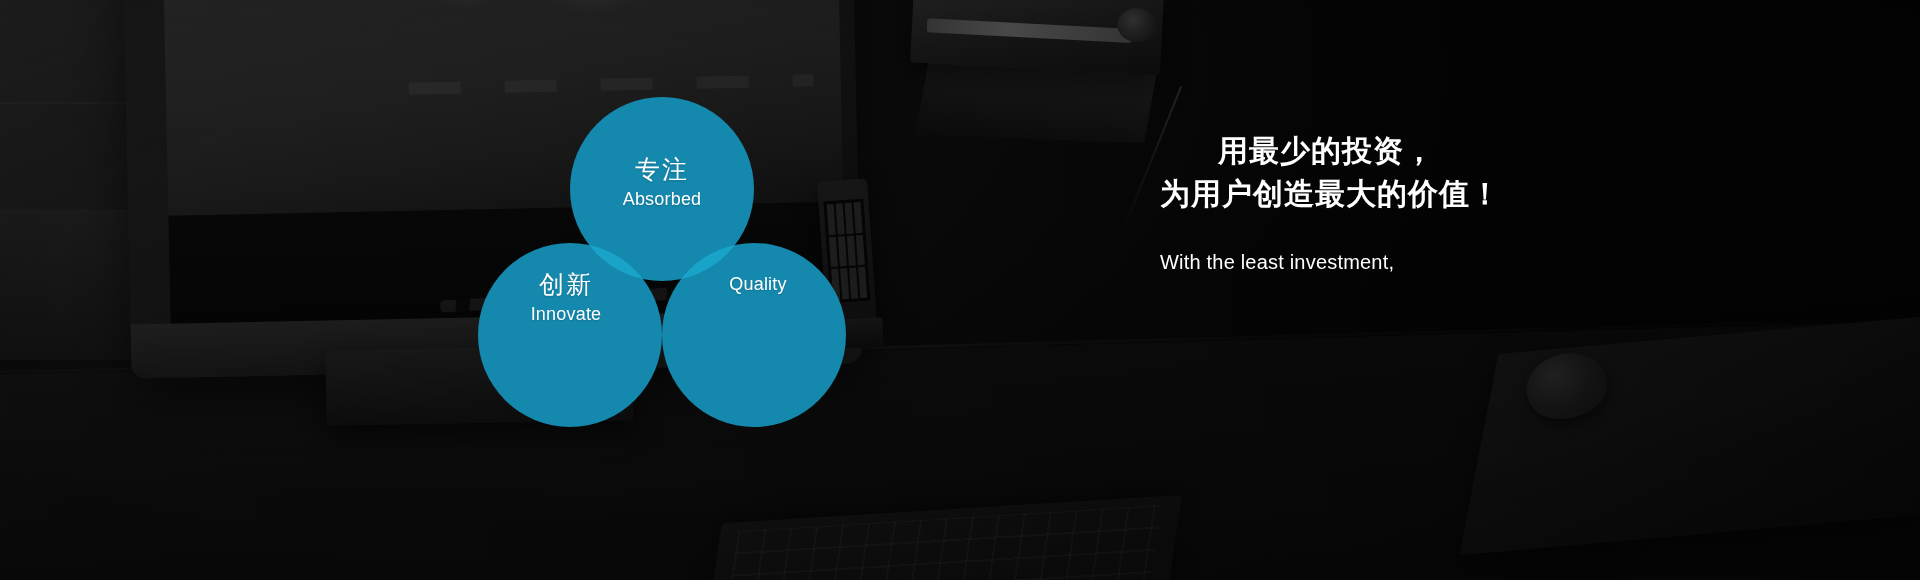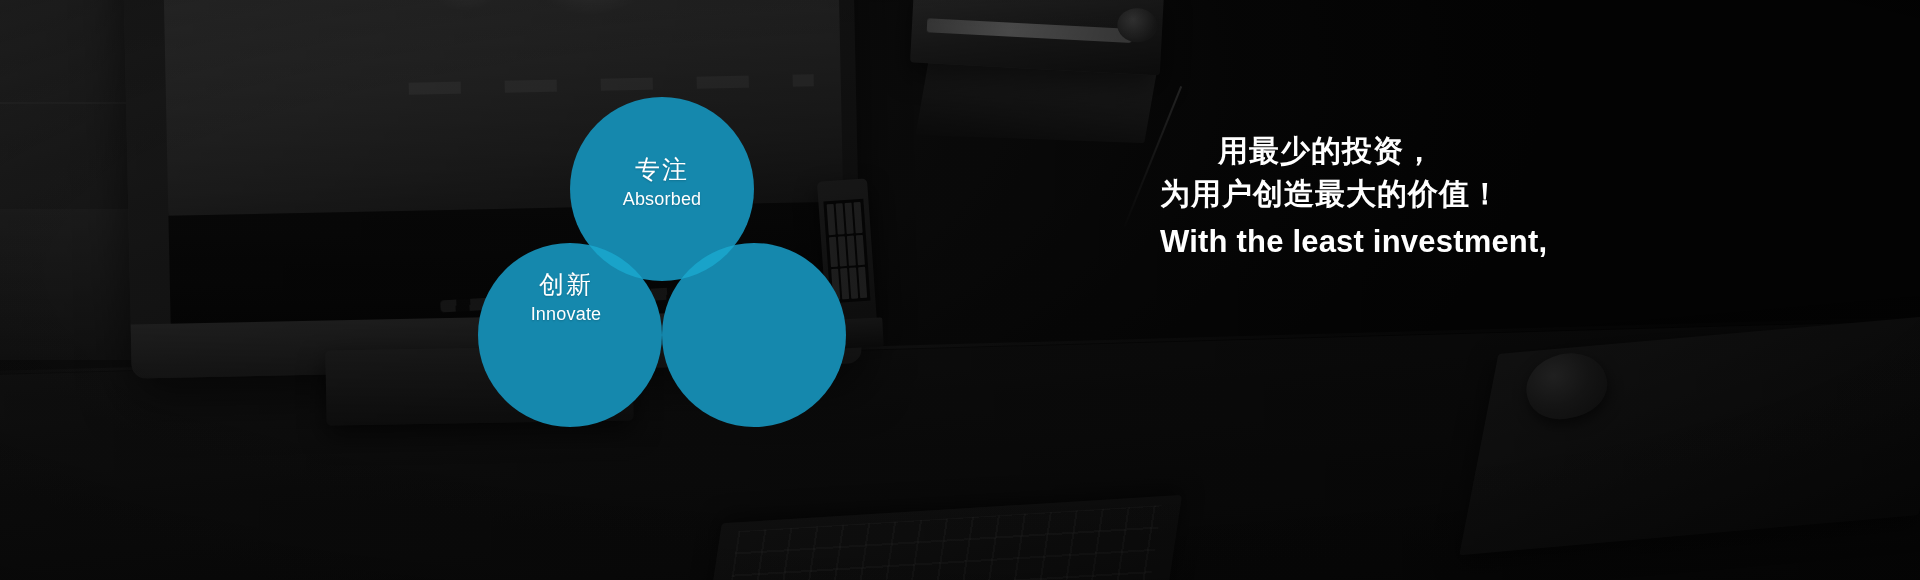--- a/index.html
+++ b/index.html
@@ -242,22 +242,23 @@
   .slogan-cn{
     font-size:30px;
     font-weight:bold;
     line-height:1.42;
     letter-spacing:1px;
     white-space:nowrap;
   }
   .slogan-cn .ln1{ display:block; padding-left:58px; }
   .slogan-cn .ln2{ display:block; padding-left:0px; }
   .slogan-en{
-    font-size:31px;
-    font-weight:700;
+    margin-top:30px;
+    font-size:20px;
+    font-weight:400;
     line-height:1.72;
     letter-spacing:.2px;
     white-space:nowrap;
   }
   .slogan-en .ln1{ display:block; padding-left:0px; }
   .slogan-en .ln2{ display:block; padding-left:-0px; margin-left:-54px; }
 </style>
 </head>
 <body>
 
@@ -356,20 +357,21 @@
       <span class="cn">创新</span>
       <span class="en">Innovate</span>
     </div>
 
     <div class="venn-label lbl-absorbed">
       <span class="cn">专注</span>
       <span class="en">Absorbed</span>
     </div>
 
     <div class="venn-label lbl-quality">
+      <span class="en">Quality</span>
     </div>
   </div>
 
   <div class="slogan">
     <div class="slogan-cn">
       <span class="ln1">用最少的投资，</span>
       <span class="ln2">为用户创造最大的价值！</span>
     </div>
     <div class="slogan-en">
       <span class="ln1">With the least investment,</span>

